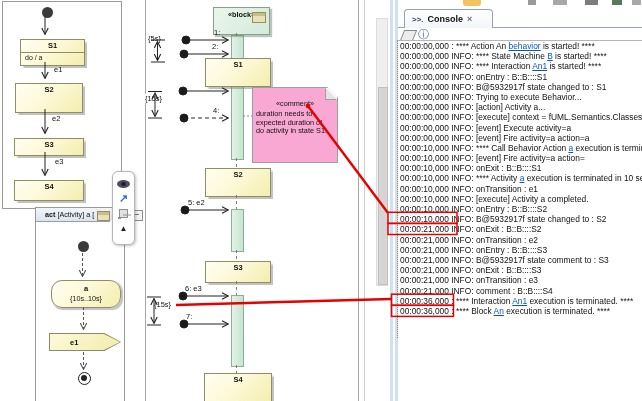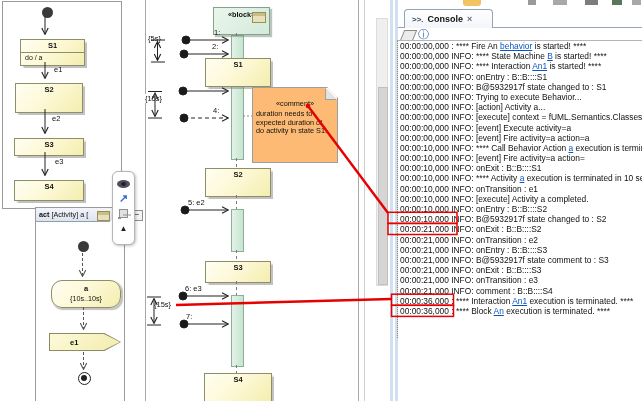--- a/index.html
+++ b/index.html
@@ -12,21 +12,21 @@
          border:1px solid #8e8e68;border-radius:0;box-shadow:1.5px 1.5px 1px rgba(120,120,120,.45);}
   .state .t{font-size:7.5px;font-weight:bold;text-align:center;line-height:12px;}
   .lbl{position:absolute;font-size:7.5px;white-space:nowrap;color:#111;}
   .blbl{font-weight:bold;}
   .node-initial{position:absolute;background:#3a3a3a;border-radius:50%;}
   .final-outer{position:absolute;width:11px;height:11px;border:1.4px solid #222;border-radius:50%;background:#fff;}
   .final-inner{position:absolute;left:2.4px;top:2.4px;width:6px;height:6px;background:#222;border-radius:50%;}
   .bar{position:absolute;width:11px;background:linear-gradient(90deg,#e2f3e7,#c6e5d0);border:1px solid #8fae97;}
   .head{position:absolute;background:linear-gradient(135deg,#eaf6ec,#d3ead9);border:1px solid #86a18d;
         box-shadow:2px 2px 1px rgba(120,140,125,.5);text-align:center;}
-  .note{position:absolute;background:#fdba74;border:1px solid #9e9e9e;box-shadow:2px 2px 2px rgba(0,0,0,.25);
+  .note{position:absolute;background:#f9a8d4;border:1px solid #9e9e9e;box-shadow:2px 2px 2px rgba(0,0,0,.25);
         clip-path:polygon(0 0,calc(100% - 11px) 0,100% 11px,100% 100%,0 100%);}
   .note-fold{position:absolute;right:0;top:0;width:0;height:0;
         border-left:11px solid #e3e3e3;border-top:11px solid #fff;
         filter:drop-shadow(-1px 1px 0 #9e9e9e);}
   .blockicon{position:absolute;background:#e7e0ba;border:1px solid #9a8f55;}
   .blockicon:before{content:"";position:absolute;left:0;right:0;top:0;height:3px;background:#c9bd8a;display:block;}
   .toolbtn{width:21px;height:15px;display:flex;align-items:center;justify-content:center;}
   .tabsel{position:absolute;background:linear-gradient(#ffffff,#f2f5f9);border:1px solid #93a3b8;border-bottom:none;
           border-radius:4px 4px 0 0;display:flex;align-items:center;gap:4px;padding:0 7px;box-sizing:border-box;}
   .log-line{height:10.2px;line-height:10.2px;white-space:nowrap;}
@@ -60,21 +60,21 @@
       <div class="t">S4</div>
     </div>
     <div class="lbl" style="left:51px;top:63px;">e1</div>
     <div class="lbl" style="left:49px;top:112px;">e2</div>
     <div class="lbl" style="left:52px;top:155px;">e3</div>
   </div>
 
   <div class="win" style="left:35px;top:207px;width:88px;height:194px;z-index:5;">
     <div class="abs" style="left:0;top:0;width:80px;height:14px;background:linear-gradient(#f2f5fa,#dde4ee);
          border-right:1px solid #8fa0b4;border-bottom:1px solid #8fa0b4;
-         clip-path:polygon(0 0,100% 0,100% 52%,92% 100%,0 100%);font-size:7.2px;line-height:14px;padding-left:3px;box-sizing:border-box;white-space:nowrap;">
+         clip-path:polygon(0 0,100% 0,100% 52%,92% 100%,0 100%);font-size:7.2px;line-height:14px;padding-left:9px;box-sizing:border-box;white-space:nowrap;">
       <span class="blbl">act</span><span> [Activity] a [</span>
       <span class="blockicon" style="left:61px;top:3px;width:11px;height:8px;"></span>
     </div>
     <div class="node-initial" style="left:42px;top:33px;width:11px;height:11px;"></div>
     <div class="state" style="left:15px;top:72px;width:68px;height:26px;border-radius:11px;">
       <div class="t" style="line-height:11px;padding-top:2px;">a</div>
       <div style="font-size:7.2px;text-align:center;">{10s..10s}</div>
     </div>
     <div>
       <div class="sig-outer" style="left:13px;top:125px;width:72px;height:18px;"></div>
@@ -173,21 +173,21 @@
     <span style="font-size:8px;font-weight:bold;color:#3a4a66;">&gt;&gt;.</span>
     <span style="font-size:9px;font-weight:bold;">Console</span>
     <span style="font-size:9px;font-weight:bold;color:#66707c;">×</span>
   </div>
 
   <div class="abs" style="left:402px;top:30px;width:11px;height:9px;border:1px solid #8a8a8a;background:#ececec;transform:skewX(-22deg);"></div>
   <div class="abs" style="left:418px;top:27px;font-size:11px;color:#3a66a8;"><span>ⓘ</span></div>
 
   <div class="abs" style="left:397px;top:40px;width:245px;height:298px;overflow:hidden;border-top:1px solid #b5b5b5;
        border-left:1px dotted #a0815e;font-size:8.4px;padding-left:2px;box-sizing:border-box;">
-      <div class="log-line"><span>00:00:00,000 : **** Fire An </span><span class="log-link">behavior</span><span> is started! ****</span></div>
+      <div class="log-line"><span>00:00:00,000 : **** Action An </span><span class="log-link">behavior</span><span> is started! ****</span></div>
       <div class="log-line"><span>00:00:00,000 INFO: **** State Machine </span><span class="log-link">B</span><span> is started! ****</span></div>
       <div class="log-line"><span>00:00:00,000 INFO: **** Interaction </span><span class="log-link">An1</span><span> is started! ****</span></div>
       <div class="log-line"><span>00:00:00,000 INFO: onEntry : B::B::::S1</span></div>
       <div class="log-line"><span>00:00:00,000 INFO: B@5932917f state changed to : S1</span></div>
       <div class="log-line"><span>00:00:00,000 INFO: Trying to execute Behavior...</span></div>
       <div class="log-line"><span>00:00:00,000 INFO: [action] Activity a...</span></div>
       <div class="log-line"><span>00:00:00,000 INFO: [execute] context = fUML.Semantics.Classes.Kern</span></div>
       <div class="log-line"><span>00:00:00,000 INFO: [event] Execute activity=a</span></div>
       <div class="log-line"><span>00:00:00,000 INFO: [event] Fire activity=a action=a</span></div>
       <div class="log-line"><span>00:00:10,000 INFO: **** Call Behavior Action </span><span class="log-link">a</span><span> execution is terminated</span></div>

